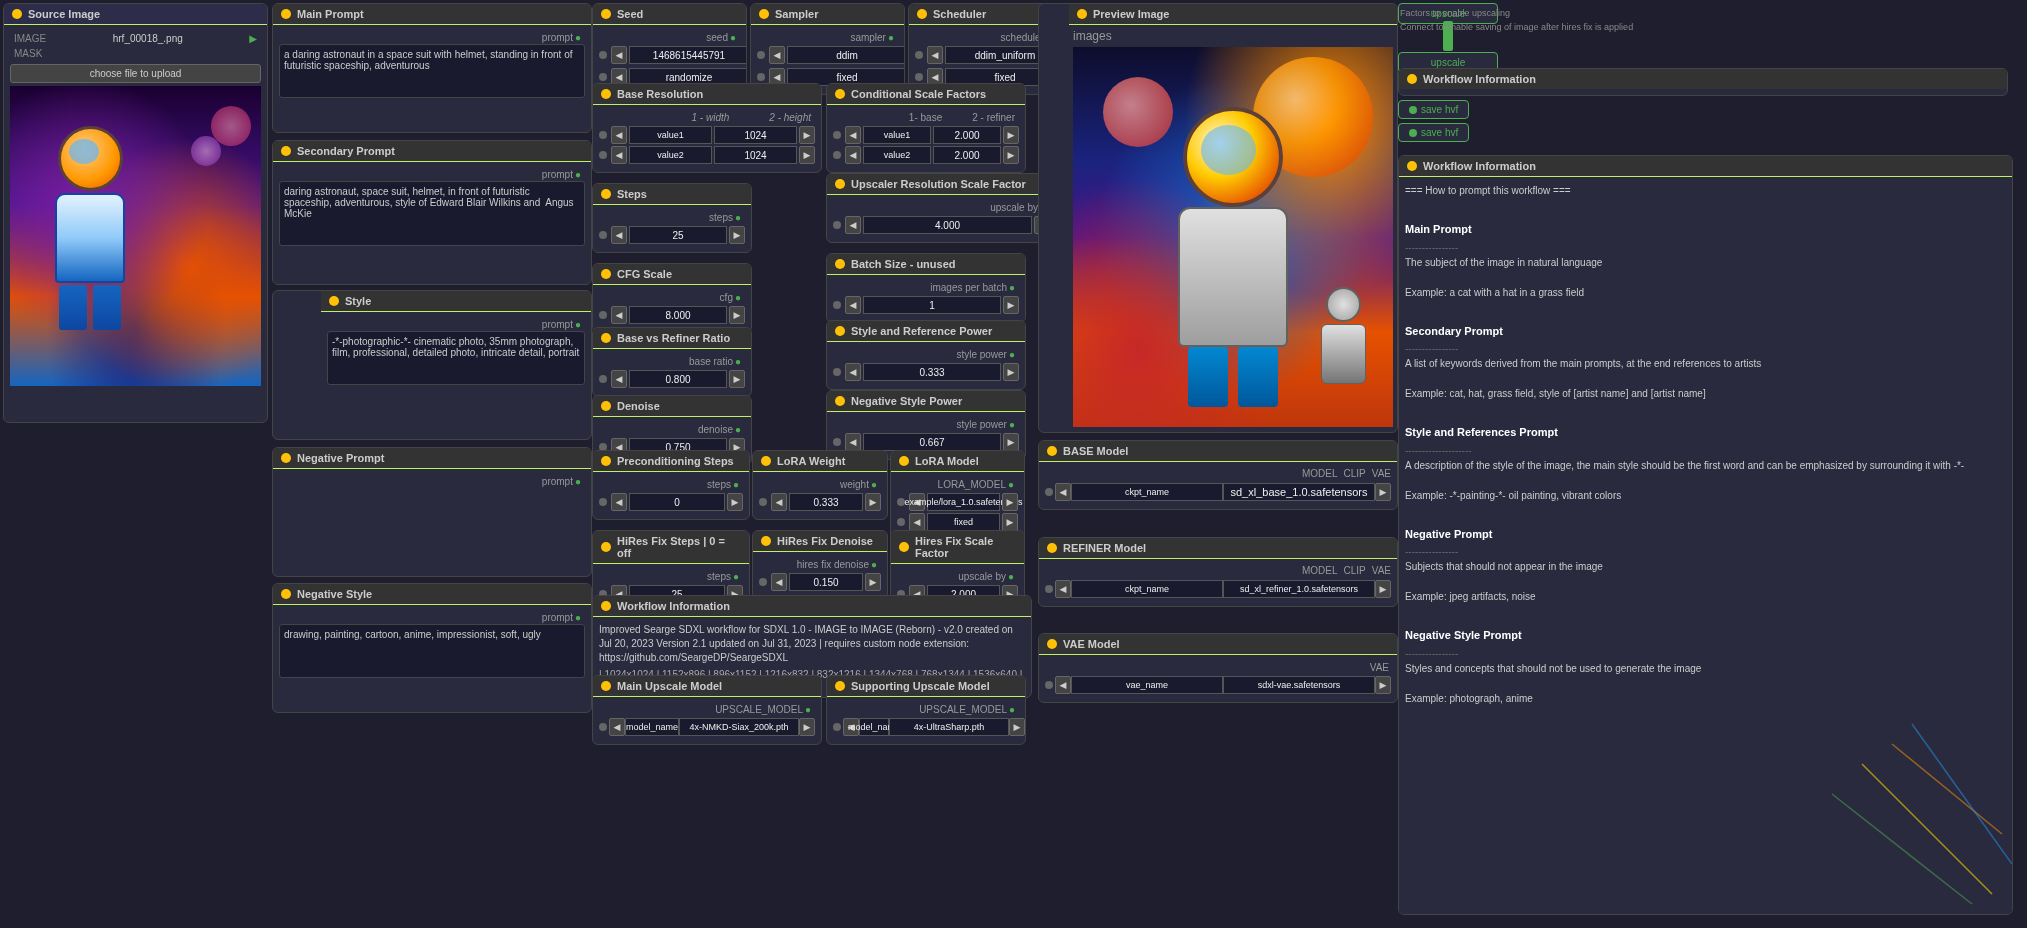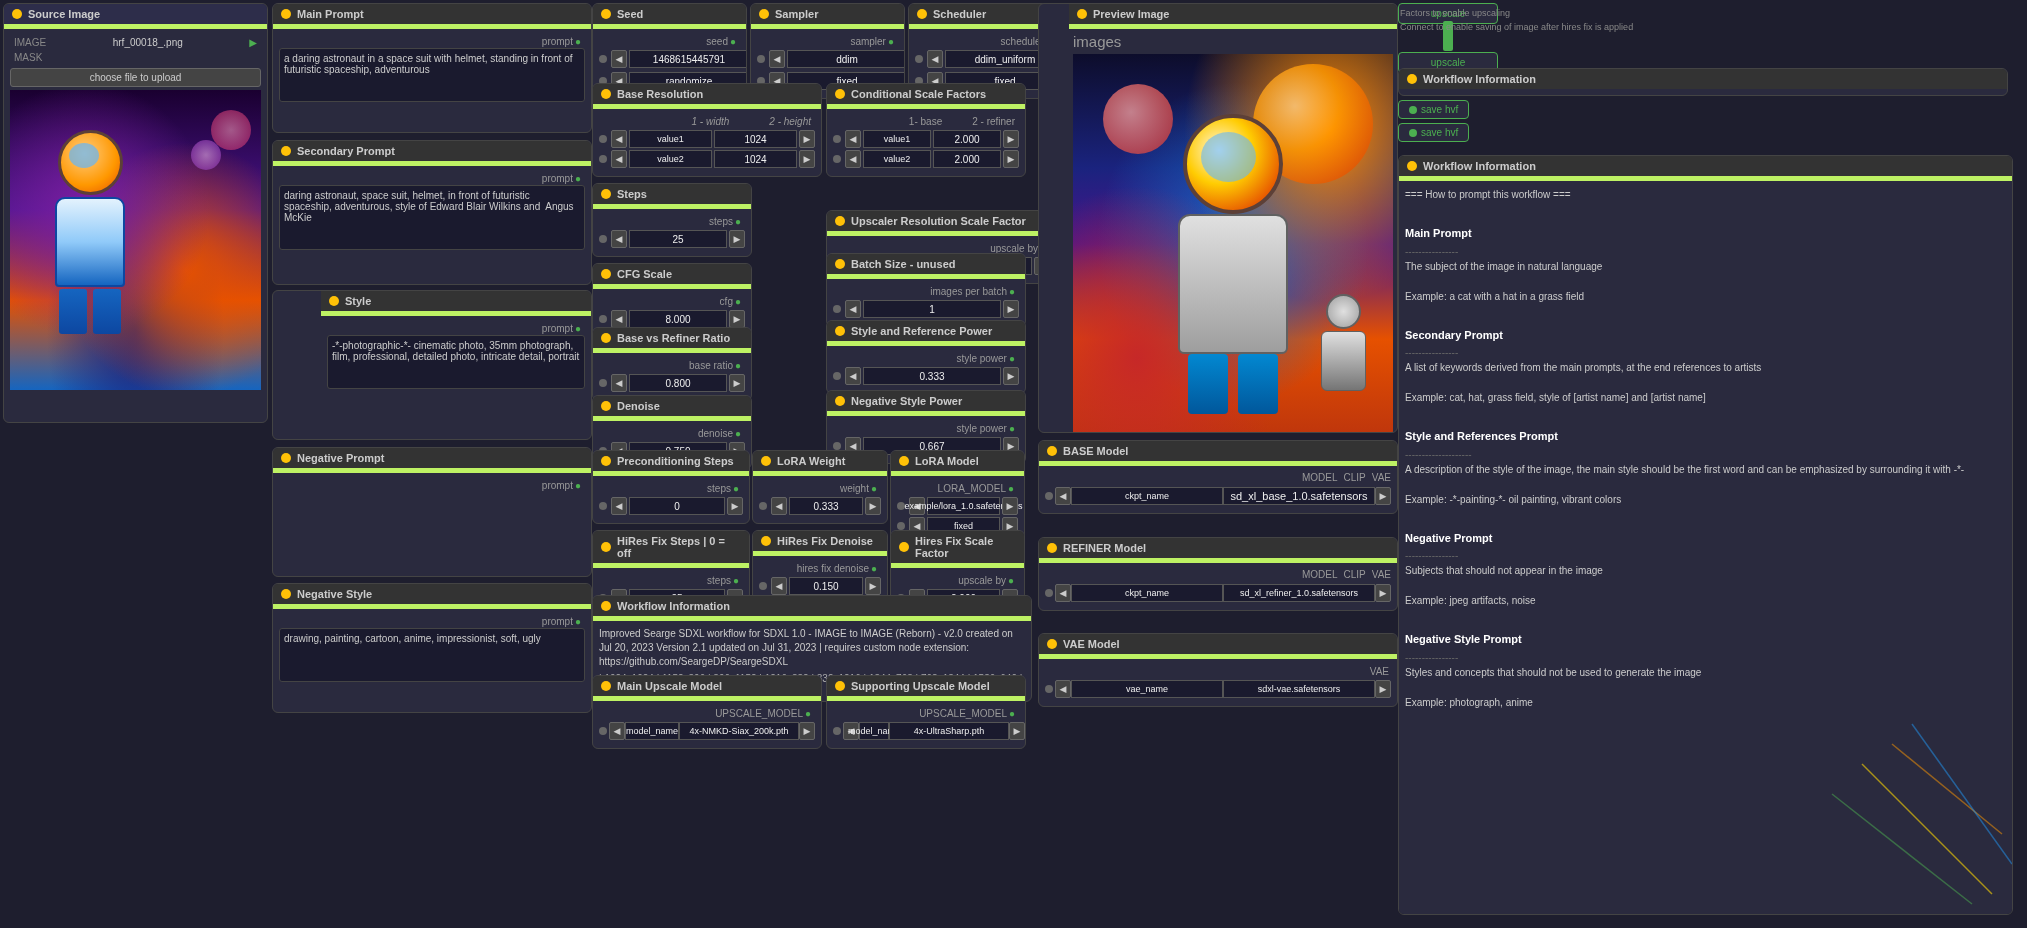--- a/index.html
+++ b/index.html
@@ -24,21 +24,21 @@
       background: #2a2a3e;
       border: 1px solid #444;
       border-radius: 6px;
       overflow: hidden;
     }
     .node-header {
       display: flex;
       align-items: center;
       padding: 4px 8px;
       background: #333;
-      border-bottom: 5px solid #bef264;
+      border-bottom: 1px solid #bef264;
       font-size: 11px;
       font-weight: bold;
       gap: 6px;
     }
     .node-dot {
       width: 10px;
       height: 10px;
       border-radius: 50%;
       background: #888;
       flex-shrink: 0;
@@ -216,21 +216,20 @@
     }
     
     #steps-node {
       left: 592px; top: 183px;
       width: 160px;
     }
     
     #upscaler-res {
       left: 826px; top: 173px;
       width: 231px;
-      margin-top: 37px;
     }
     
     #cfg-scale {
       left: 592px; top: 263px;
       width: 160px;
     }
     
     #batch-size {
       left: 826px; top: 253px;
       width: 200px;
@@ -997,21 +996,21 @@
       </div>
     </div>
   </div>
 
   <div class="node" id="preview-image">
     <div class="node-header">
       <div class="node-dot yellow"></div>
       <span>Preview Image</span>
     </div>
     <div class="node-body" style="padding:4px;">
-      <div style="font-size:15px; color:#999; margin-bottom:4px;">images</div>
+      <div style="font-size:12px; color:#999; margin-bottom:4px;">images</div>
       <div class="preview-img">
         <div class="astro-scene"></div>
 
         <div class="planet planet-orange"></div>
 
         <div class="planet planet-red"></div>
 
         <div class="astro-char">
           <div class="astro-helmet"></div>
           <div class="astro-body"></div>

